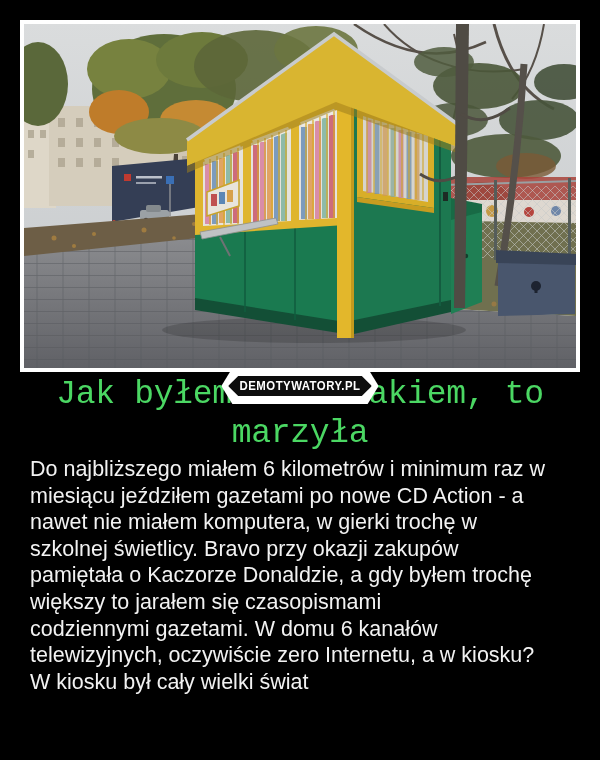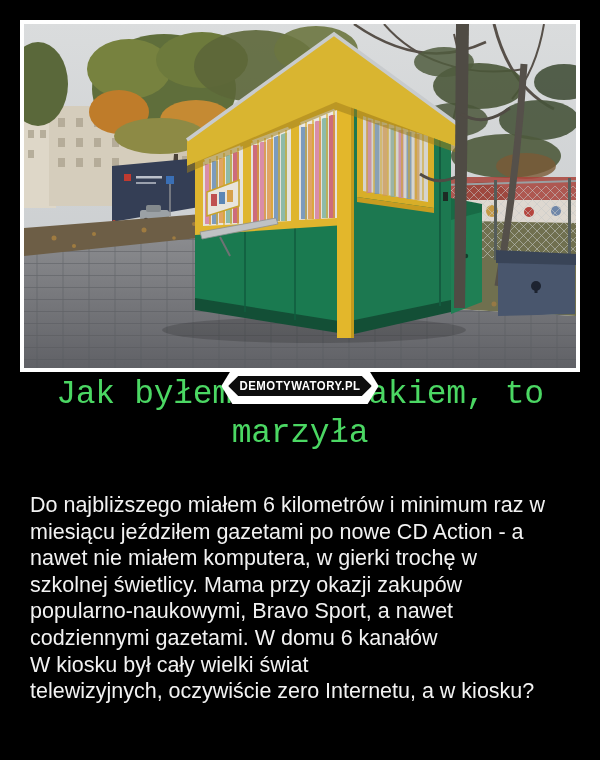--- a/index.html
+++ b/index.html
@@ -46,21 +46,21 @@
   .meme-title{
     position:absolute;top:375px;left:0;right:0;
     text-align:center;
     color:var(--title-color);
     font-family:Liberation Mono, monospace;
     font-size:33px;
     line-height:39px;
     letter-spacing:-.3px;
   }
   .meme-body{
-    position:absolute;top:492px;left:30px;width:548px;
+    position:absolute;top:456px;left:30px;width:548px;
     color:var(--body-color);
     font-size:21.5px;
     line-height:26.6px;
     text-align:left;
   }
 </style>
 </head>
 <body>
 
 <div class="photo-frame">
@@ -387,18 +387,19 @@
 </div>
 
 <div class="meme-title">
   <div>Jak byłem dzieciakiem, to marzyła</div>
 </div>
 
 <div class="meme-body">
   <div>Do najbliższego miałem 6 kilometrów i minimum raz w</div>
   <div>miesiącu jeździłem gazetami po nowe CD Action - a</div>
   <div>nawet nie miałem komputera, w gierki trochę w</div>
-  <div>szkolnej świetlicy. Mama przy okazji zakupów</div>
-  <div>popularno-naukowymi, Bravo Sport, a nawet</div>
+  <div>szkolnej świetlicy. Bravo przy okazji zakupów</div>
+  <div>pamiętała o Kaczorze Donaldzie, a gdy byłem trochę</div>
+  <div>większy to jarałem się czasopismami</div>
   <div>codziennymi gazetami. W domu 6 kanałów</div>
+  <div>telewizyjnych, oczywiście zero Internetu, a w kiosku?</div>
   <div>W kiosku był cały wielki świat</div>
-  <div>telewizyjnych, oczywiście zero Internetu, a w kiosku?</div>
 </div>
 
 </body></html>

